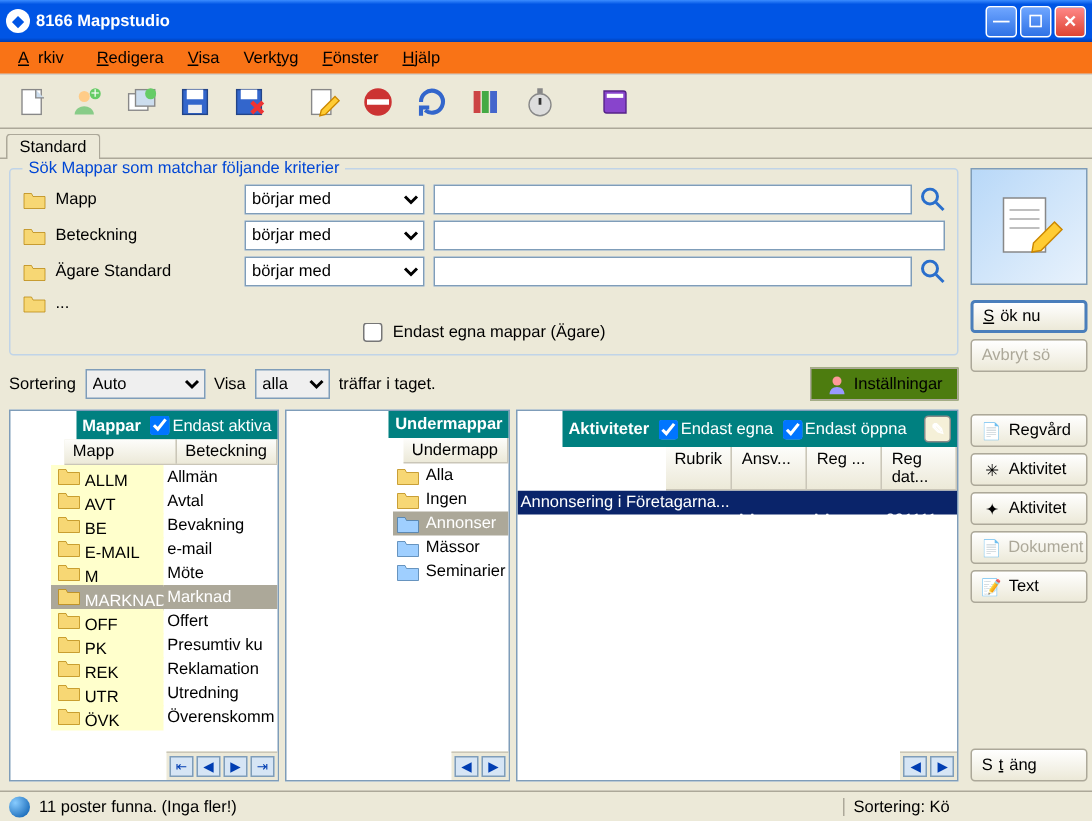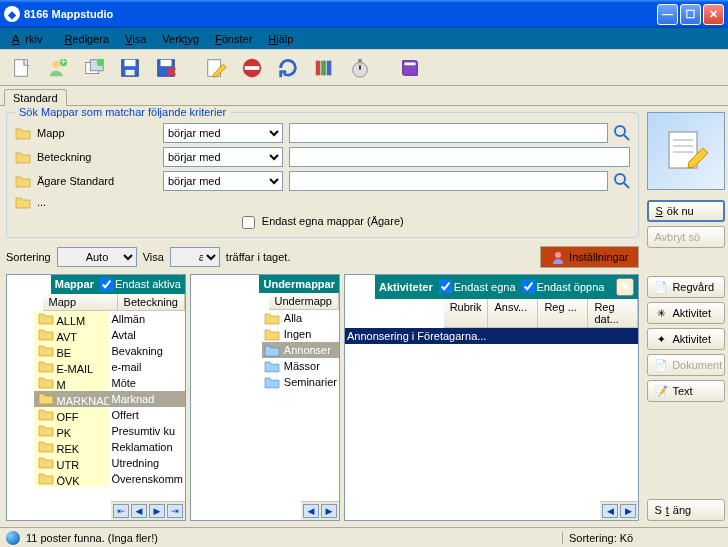--- a/index.html
+++ b/index.html
@@ -7,21 +7,21 @@
 
 
 .titlebar { height: 28px; background: linear-gradient(to bottom, #3b8cff 0%, #0055e5 10%, #0055e5 90%, #003db2 100%); display: flex; align-items: center; padding: 0 4px; color: white; font-weight: bold; font-size: 13px; }
 .titlebar .app-icon { width: 16px; height: 16px; background: #fff; border-radius: 50%; margin-right: 4px; display: inline-flex; align-items: center; justify-content: center; color: #0055e5; font-size: 10px; }
 .titlebar .title { flex: 1; }
 .titlebar .winbtn { width: 21px; height: 21px; margin-left: 2px; border: 1px solid #fff; border-radius: 3px; display: inline-flex; align-items: center; justify-content: center; font-weight: bold; cursor: pointer; }
 .titlebar .winbtn.min, .titlebar .winbtn.max { background: linear-gradient(#6fa6ff,#2f72e6); }
 .titlebar .winbtn.close { background: linear-gradient(#f88,#d43); }
 
 
-.menubar { height: 22px; background: #0369a1; display: flex; align-items: center; padding: 0 6px; gap: 4px; border-bottom: 1px solid #d4d0c8; }
+.menubar { height: 22px; background: #f97316; display: flex; align-items: center; padding: 0 6px; gap: 4px; border-bottom: 1px solid #d4d0c8; }
 .menubar span { padding: 2px 6px; cursor: pointer; }
 .menubar u { text-decoration: underline; }
 
 
 .toolbar { height: 36px; background: #ece9d8; display: flex; align-items: center; padding: 2px 8px; gap: 8px; border-bottom: 1px solid #aca899; }
 .toolbar .tbtn { width: 28px; height: 28px; display: inline-flex; align-items: center; justify-content: center; cursor: pointer; }
 .toolbar .tbtn svg { width: 22px; height: 22px; }
 .toolbar .sep { width: 6px; }
 
 
@@ -40,22 +40,22 @@
 .searchrow .ico { width: 16px; height: 14px; }
 .searchrow .lbl { width: 120px; }
 .searchrow select { width: 120px; height: 20px; border: 1px solid #7f9db9; background: #fff; }
 .searchrow input[type=text] { flex: 1; height: 20px; border: 1px solid #7f9db9; background: #fff; padding: 0 4px; }
 .searchrow .mag { width: 16px; height: 16px; cursor: pointer; }
 .checkrow { text-align: center; margin-top: 6px; }
 .checkrow input { vertical-align: middle; margin-right: 4px; }
 
 
 .sortrow { display: flex; align-items: center; gap: 6px; margin: 4px 0 6px 0; }
-.sortrow select { height: 20px; border: 1px solid #7f9db9; padding-left: 24px; }
-.sortrow .settings-btn { margin-left: auto; border: 1px solid #aca899; background: #c2410c; height: 22px; padding: 0 10px; display: inline-flex; align-items: center; gap: 4px; cursor: pointer; }
+.sortrow select { height: 20px; border: 1px solid #7f9db9; }
+.sortrow .settings-btn { margin-left: auto; border: 1px solid #aca899; background: #4d7c0f; height: 22px; padding: 0 10px; display: inline-flex; align-items: center; gap: 4px; cursor: pointer; }
 
 
 .panels { flex: 1; display: flex; gap: 4px; min-height: 0; }
 .panel { border: 1px solid #7f9db9; display: flex; flex-direction: column; background: white; min-height: 0; align-items: flex-end; }
 .panel.mappar { width: 180px; }
 .panel.under { width: 150px; }
 .panel.aktiv { flex: 1; }
 .panelhdr { background: #008080; color: white; font-weight: bold; padding: 3px 4px; display: flex; align-items: center; gap: 6px; font-size: 12px; }
 .panelhdr label { font-weight: normal; font-size: 11px; display: inline-flex; align-items: center; gap: 2px; }
 .panelhdr .spacer { flex: 1; }

